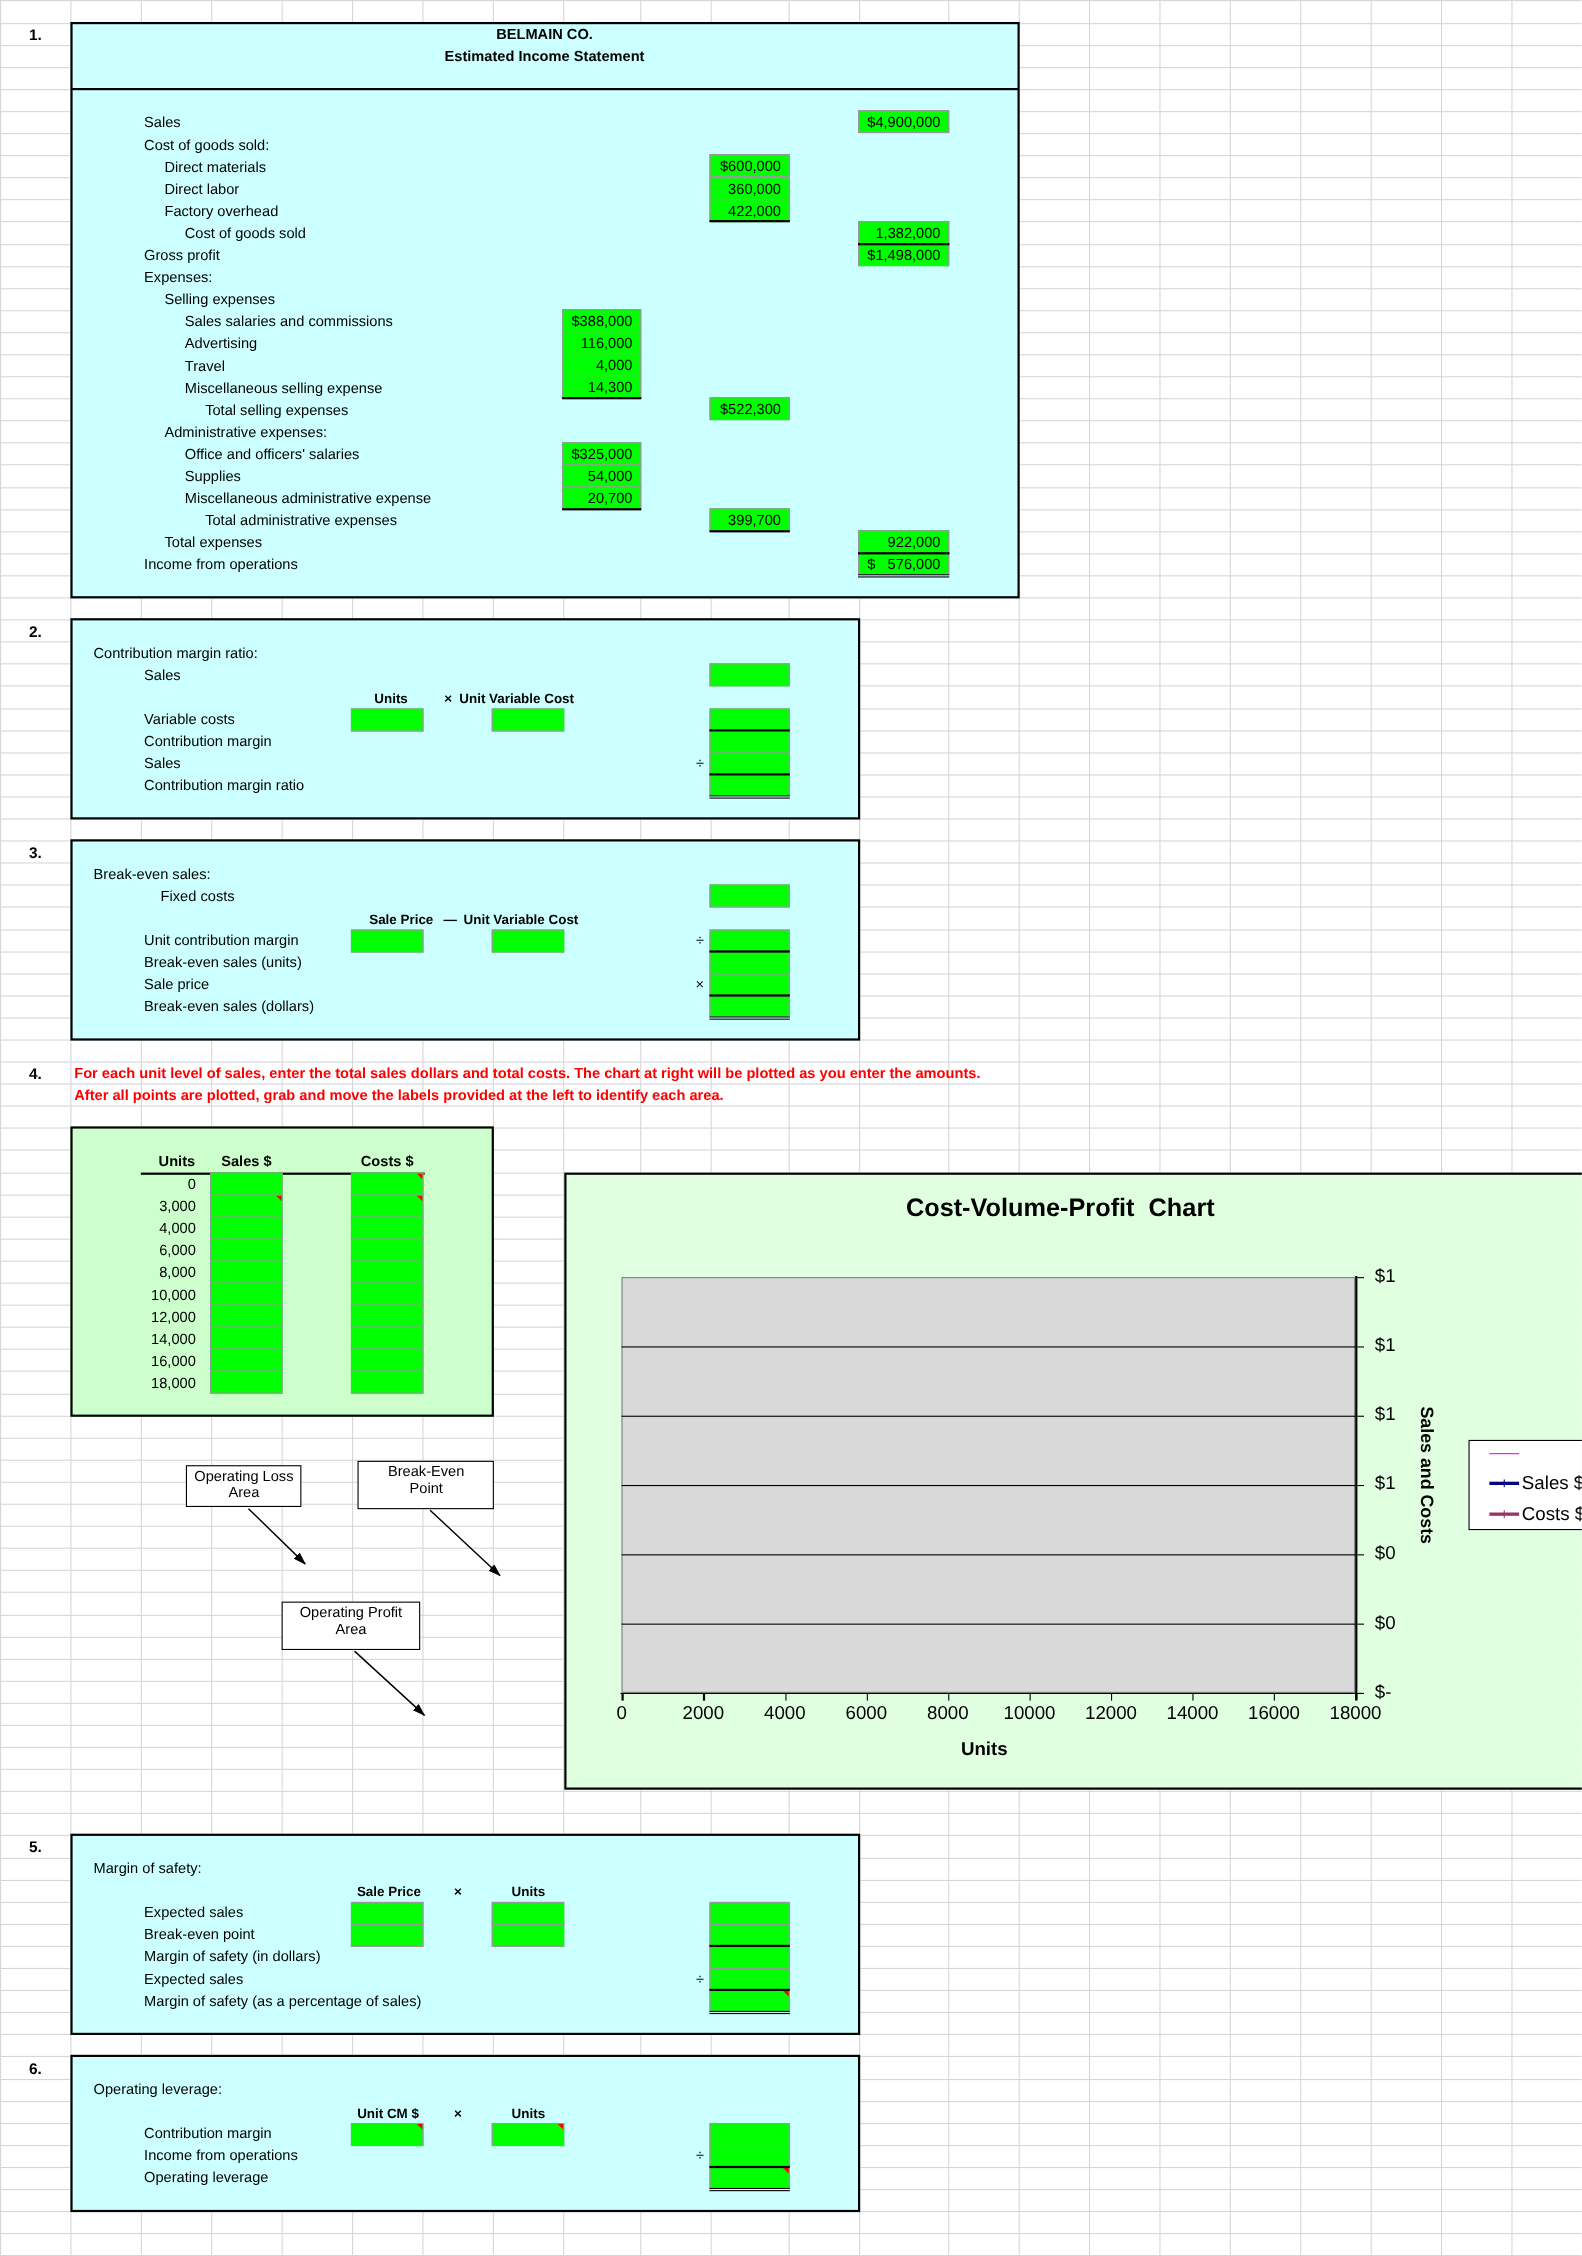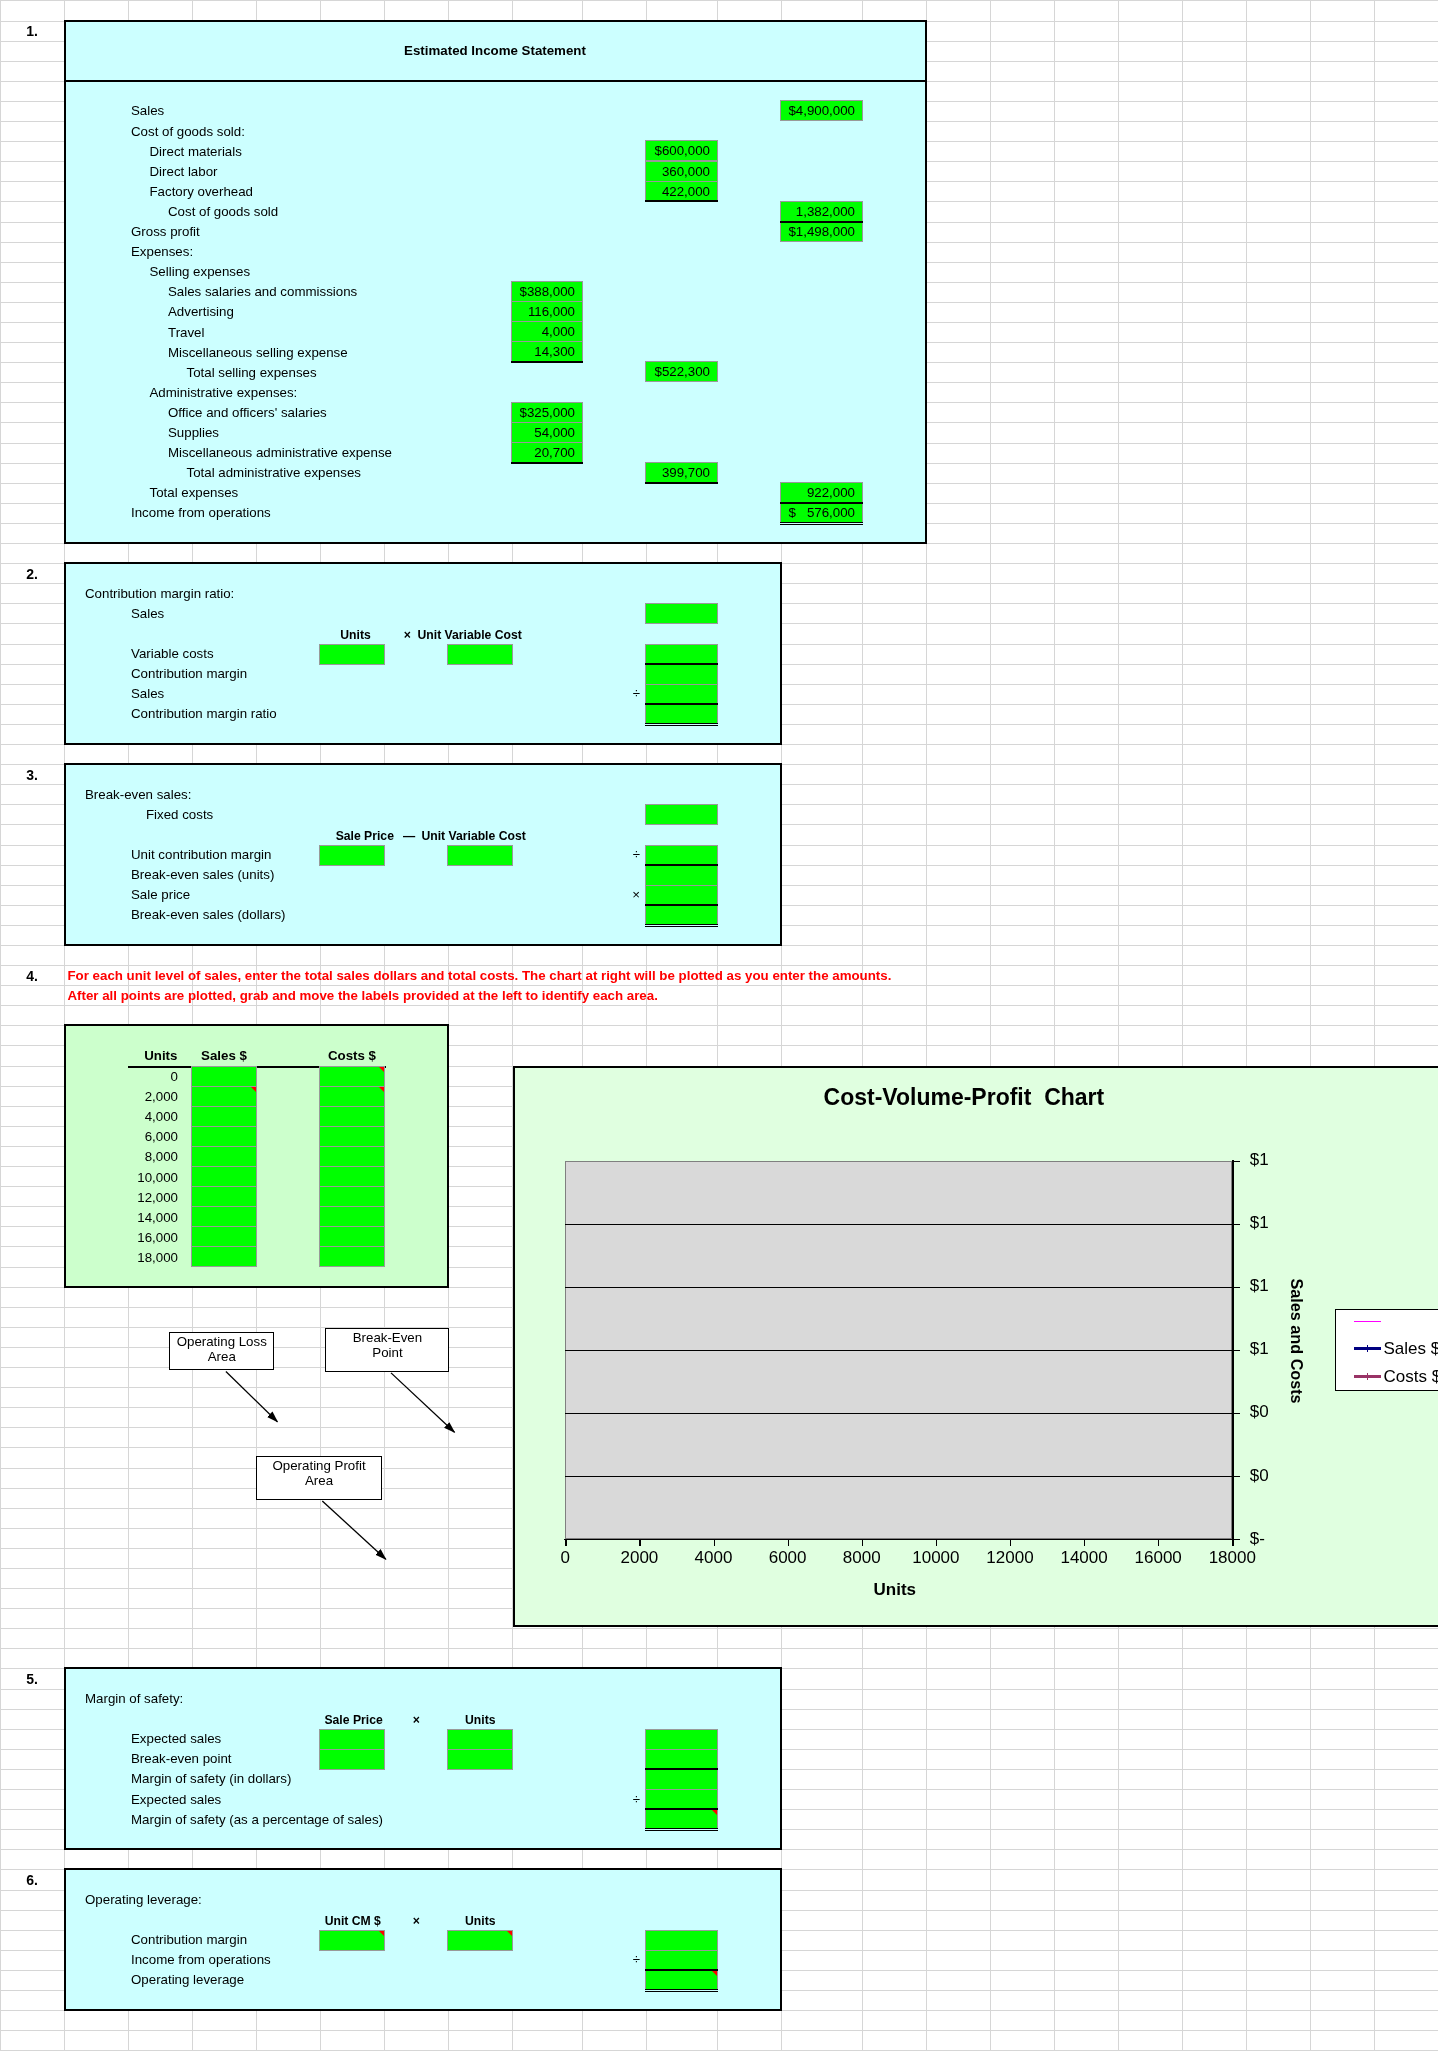--- a/index.html
+++ b/index.html
@@ -160,20 +160,21 @@
 
 </div>
 <div class="itemno" style="left:0px;top:21.0px;width:38px;height:20.1px;line-height:20.1px;font-size:14px;">1.</div>
 <div class="itemno" style="left:0px;top:563.6px;width:38px;height:20.1px;line-height:20.1px;font-size:14px;">2.</div>
 <div class="itemno" style="left:0px;top:764.6px;width:38px;height:20.1px;line-height:20.1px;font-size:14px;">3.</div>
 <div class="itemno" style="left:0px;top:965.5px;width:38px;height:20.1px;line-height:20.1px;font-size:14px;">4.</div>
 <div class="itemno" style="left:0px;top:1668.9px;width:38px;height:20.1px;line-height:20.1px;font-size:14px;">5.</div>
 <div class="itemno" style="left:0px;top:1869.9px;width:38px;height:20.1px;line-height:20.1px;font-size:14px;">6.</div>
 <div class="panel cyan" style="left:64px;top:19.5px;width:863px;height:524.5px;"></div>
 <div style="position:absolute;left:65px;top:79.8px;width:861px;height:2px;background:#000;"></div>
+<div class="t tb tc" style="left:128px;top:21.0px;width:734px;height:20.1px;line-height:20.1px;">BELMAIN CO.</div>
 <div class="t tb tc" style="left:128px;top:41.1px;width:734px;height:20.1px;line-height:20.1px;">Estimated Income Statement</div>
 <div class="t" style="left:131.0px;top:101.4px;height:20.1px;line-height:20.1px;">Sales</div>
 <div class="gv" style="left:780px;top:100.2px;width:83px;height:21.1px;line-height:19.1px;padding-right:7px;">$4,900,000</div>
 <div class="t" style="left:131.0px;top:121.5px;height:20.1px;line-height:20.1px;">Cost of goods sold:</div>
 <div class="t" style="left:149.5px;top:141.6px;height:20.1px;line-height:20.1px;">Direct materials</div>
 <div class="gv" style="left:645px;top:140.4px;width:73px;height:21.1px;line-height:19.1px;padding-right:7px;">$600,000</div>
 <div class="t" style="left:149.5px;top:161.7px;height:20.1px;line-height:20.1px;">Direct labor</div>
 <div class="gv" style="left:645px;top:160.5px;width:73px;height:21.1px;line-height:19.1px;padding-right:7px;">360,000</div>
 <div class="t" style="left:149.5px;top:181.8px;height:20.1px;line-height:20.1px;">Factory overhead</div>
 <div class="gv" style="left:645px;top:180.6px;width:73px;height:21.1px;line-height:19.1px;padding-right:7px;">422,000</div>
@@ -302,21 +303,21 @@
 <div class="t tb red" style="left:67.5px;top:985.6px;height:20.1px;line-height:20.1px;">After all points are plotted, grab and move the labels provided at the left to identify each area.</div>
 <div class="t tb red" style="left:67.5px;top:965.5px;height:20.1px;line-height:20.1px;">For each unit level of sales, enter the total sales dollars and total costs. The chart at right will be plotted as you enter the amounts.</div>
 <div class="panel lgreen" style="left:64px;top:1024.3px;width:385px;height:263.3px;"></div>
 <div class="t tb tc" style="left:60.8px;top:1045.9px;width:200px;height:20.1px;line-height:20.1px;">Units</div>
 <div class="t tb tc" style="left:124.0px;top:1045.9px;width:200px;height:20.1px;line-height:20.1px;">Sales $</div>
 <div class="t tb tc" style="left:252.0px;top:1045.9px;width:200px;height:20.1px;line-height:20.1px;">Costs $</div>
 <div style="position:absolute;left:128px;top:1065.8px;width:258px;height:2px;background:#000;"></div>
 <div class="t tr" style="left:110px;top:1067.0px;width:68px;height:20.1px;line-height:20.1px;">0</div>
 <div class="g" style="left:191px;top:1065.5px;width:66px;height:21.1px;"></div>
 <div class="g" style="left:319px;top:1065.5px;width:66px;height:21.1px;"></div>
-<div class="t tr" style="left:110px;top:1087.1px;width:68px;height:20.1px;line-height:20.1px;">2,000</div>
+<div class="t tr" style="left:110px;top:1087.1px;width:68px;height:20.1px;line-height:20.1px;">3,000</div>
 <div class="g" style="left:191px;top:1085.6px;width:66px;height:21.1px;"></div>
 <div class="g" style="left:319px;top:1085.6px;width:66px;height:21.1px;"></div>
 <div class="t tr" style="left:110px;top:1107.2px;width:68px;height:20.1px;line-height:20.1px;">4,000</div>
 <div class="g" style="left:191px;top:1105.7px;width:66px;height:21.1px;"></div>
 <div class="g" style="left:319px;top:1105.7px;width:66px;height:21.1px;"></div>
 <div class="t tr" style="left:110px;top:1127.3px;width:68px;height:20.1px;line-height:20.1px;">6,000</div>
 <div class="g" style="left:191px;top:1125.8px;width:66px;height:21.1px;"></div>
 <div class="g" style="left:319px;top:1125.8px;width:66px;height:21.1px;"></div>
 <div class="t tr" style="left:110px;top:1147.4px;width:68px;height:20.1px;line-height:20.1px;">8,000</div>
 <div class="g" style="left:191px;top:1145.9px;width:66px;height:21.1px;"></div>

